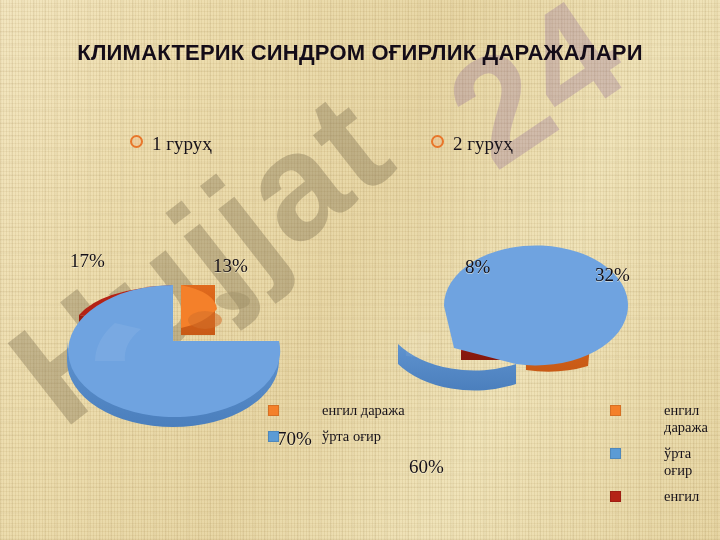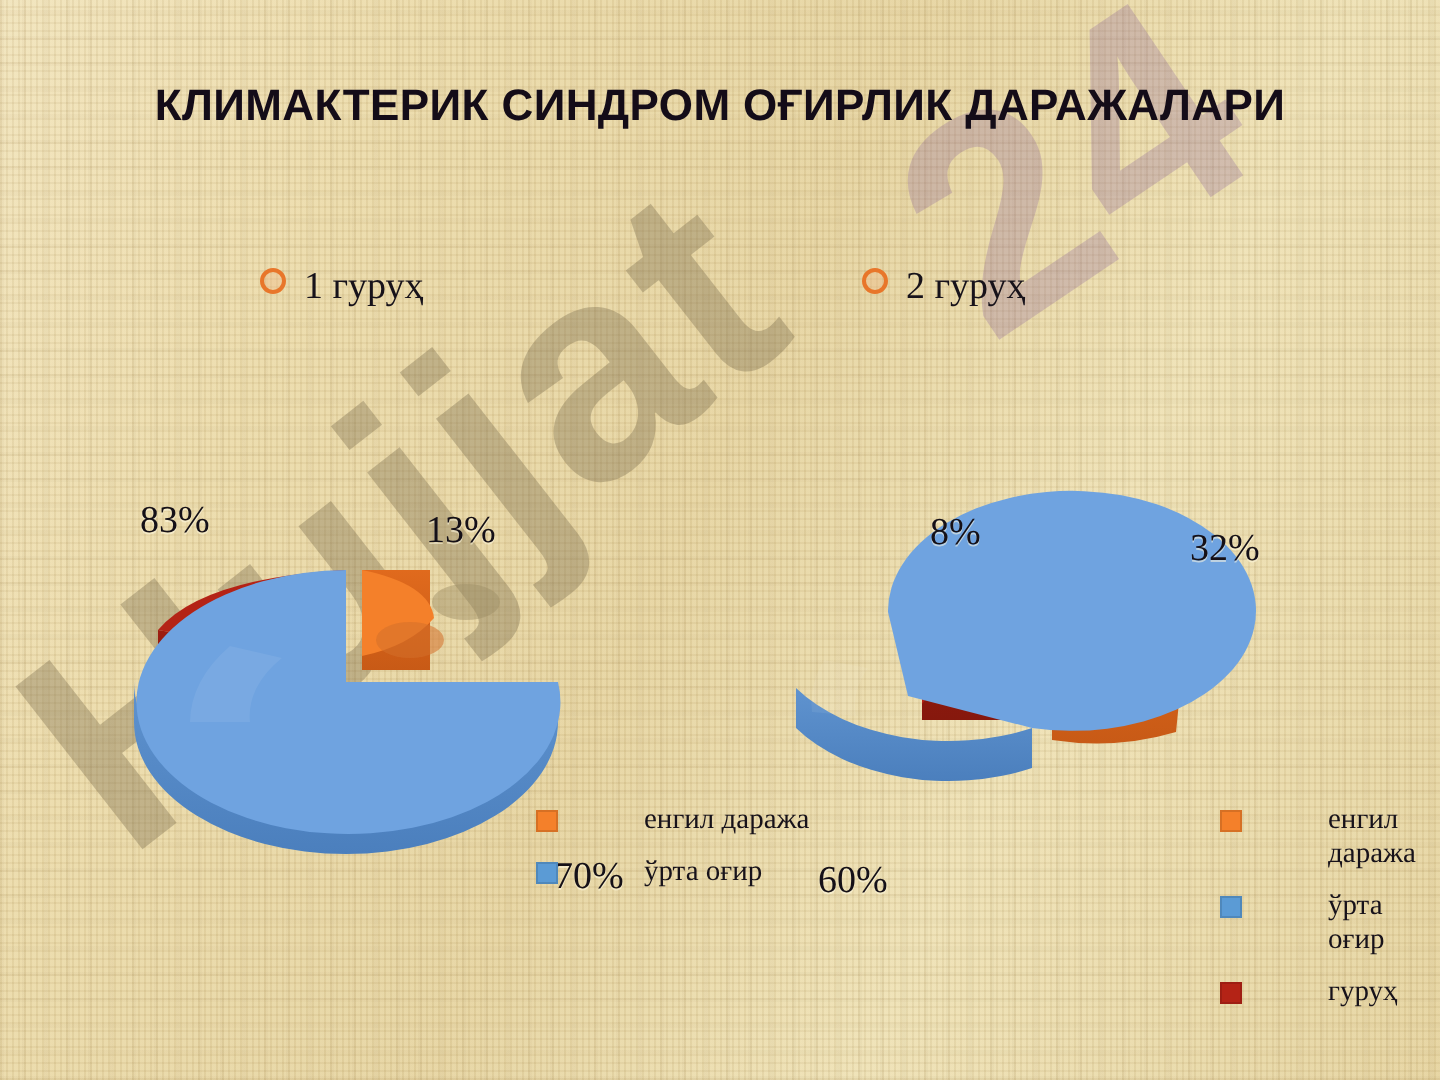--- a/index.html
+++ b/index.html
@@ -177,21 +177,21 @@
       <ellipse cx="178" cy="36" rx="17" ry="9" fill="#9c8b63" opacity="0.45"></ellipse>
 
       <path d="M 12 76 A 106 66 0 0 0 224 76 L 224 96 A 106 66 0 0 1 12 96 Z" fill="url(#blueSideL)"></path>
 
       <path d="M 118 76 L 118 20 A 106 66 0 1 0 224 76 Z" fill="#6fa3e0"></path>
 
       <path d="M 60 58 A 106 66 0 0 0 40 96 L 70 96 A 80 48 0 0 1 86 64 Z" fill="#ffffff" opacity="0.07"></path>
     </svg>
   </div>
 
-  <div class="pct" id="pct-left-red" style="left:70px;  top:250px;">83%</div>
+  <div class="pct" id="pct-left-red" style="left:70px;  top:250px;">17%</div>
   <div class="pct" id="pct-left-orange" style="left:213px; top:255px;">13%</div>
   <div class="pct" id="pct-left-blue" style="left:232px; top:428px;margin-left:45px;">70%</div>
 
   <div class="legend" id="legend-left" style="left:268px; top:402px;">
     <div class="legend-row">
       <span class="legend-swatch" style="background:#f4802a"></span>
       <span class="legend-text">енгил даража</span>
     </div>
     <div class="legend-row">
       <span class="legend-swatch" style="background:#5b9bd5"></span>
@@ -226,30 +226,30 @@
 
       <path d="M 0 72 A 92 60 0 0 0 118 92 L 118 112 A 92 60 0 0 1 0 92 Z" fill="url(#blueSideR)"></path>
 
       <path d="M 56 76 L 118 92 A 92 60 0 1 0 46 34 Z" fill="#6fa3e0"></path>
       <path d="M 14 58 A 92 60 0 0 0 8 84 L 30 86 A 74 46 0 0 1 36 62 Z" fill="#ffffff" opacity="0.07"></path>
     </svg>
   </div>
 
   <div class="pct" id="pct-right-red" style="left:465px; top:256px;">8%</div>
   <div class="pct" id="pct-right-orange" style="left:595px; top:264px;font-family:Liberation Serif, serif;">32%</div>
-  <div class="pct" id="pct-right-blue" style="left:409px; top:430px;">60%</div>
+  <div class="pct" id="pct-right-blue" style="left:409px; top:456px;">60%</div>
 
   <div class="legend" id="legend-right" style="left:610px; top:402px;">
     <div class="legend-row">
       <span class="legend-swatch" style="background:#f4802a"></span>
       <span class="legend-text">енгил даража</span>
     </div>
     <div class="legend-row">
       <span class="legend-swatch" style="background:#5b9bd5"></span>
       <span class="legend-text">ўрта оғир</span>
     </div>
     <div class="legend-row">
       <span class="legend-swatch" style="background:#b42316"></span>
-      <span class="legend-text">гуруҳ</span>
+      <span class="legend-text">енгил</span>
     </div>
   </div>
 
 </div>
 
 </body></html>

